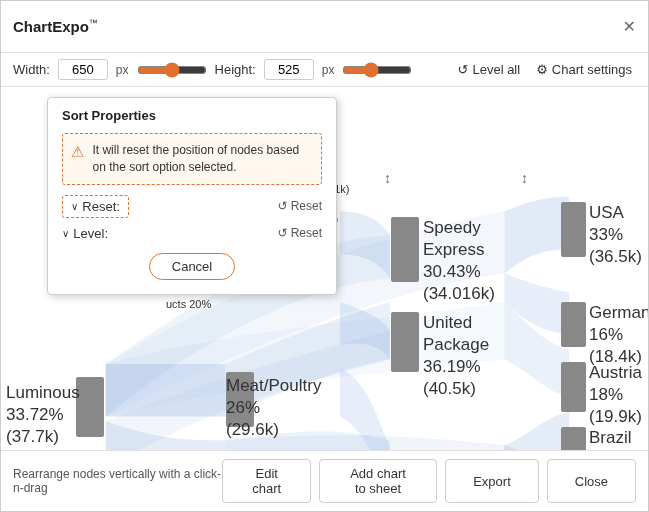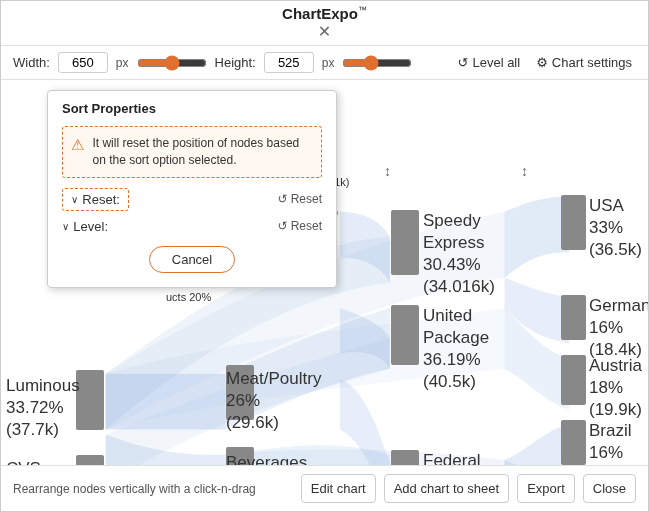--- a/index.html
+++ b/index.html
@@ -16,24 +16,23 @@
       height: 512px;
       background: #fff;
       border: 1px solid #ccc;
       display: flex;
       flex-direction: column;
     }
     .title-bar {
       display: flex;
       align-items: center;
       justify-content: space-between;
-      padding: 4px 12px;
+      padding: 16px 12px;
       border-bottom: 1px solid #e0e0e0;
       background: #fff;
-      flex-direction: column;
     }
     .title-bar-left {
       font-size: 15px;
       font-weight: bold;
       color: #222;
     }
     .title-bar-left sup {
       font-size: 9px;
       font-weight: normal;
     }
@@ -214,21 +213,21 @@
     }
     .bottom-hint {
       font-size: 12px;
       color: #555;
     }
     .bottom-actions {
       display: flex;
       gap: 8px;
     }
     .action-btn {
-      padding: 6px 9px;
+      padding: 6px 27px;
       border: 1px solid #ccc;
       border-radius: 4px;
       background: #fff;
       font-size: 13px;
       color: #333;
       cursor: pointer;
       text-align: center;
     }
     
     .sankey-svg {

